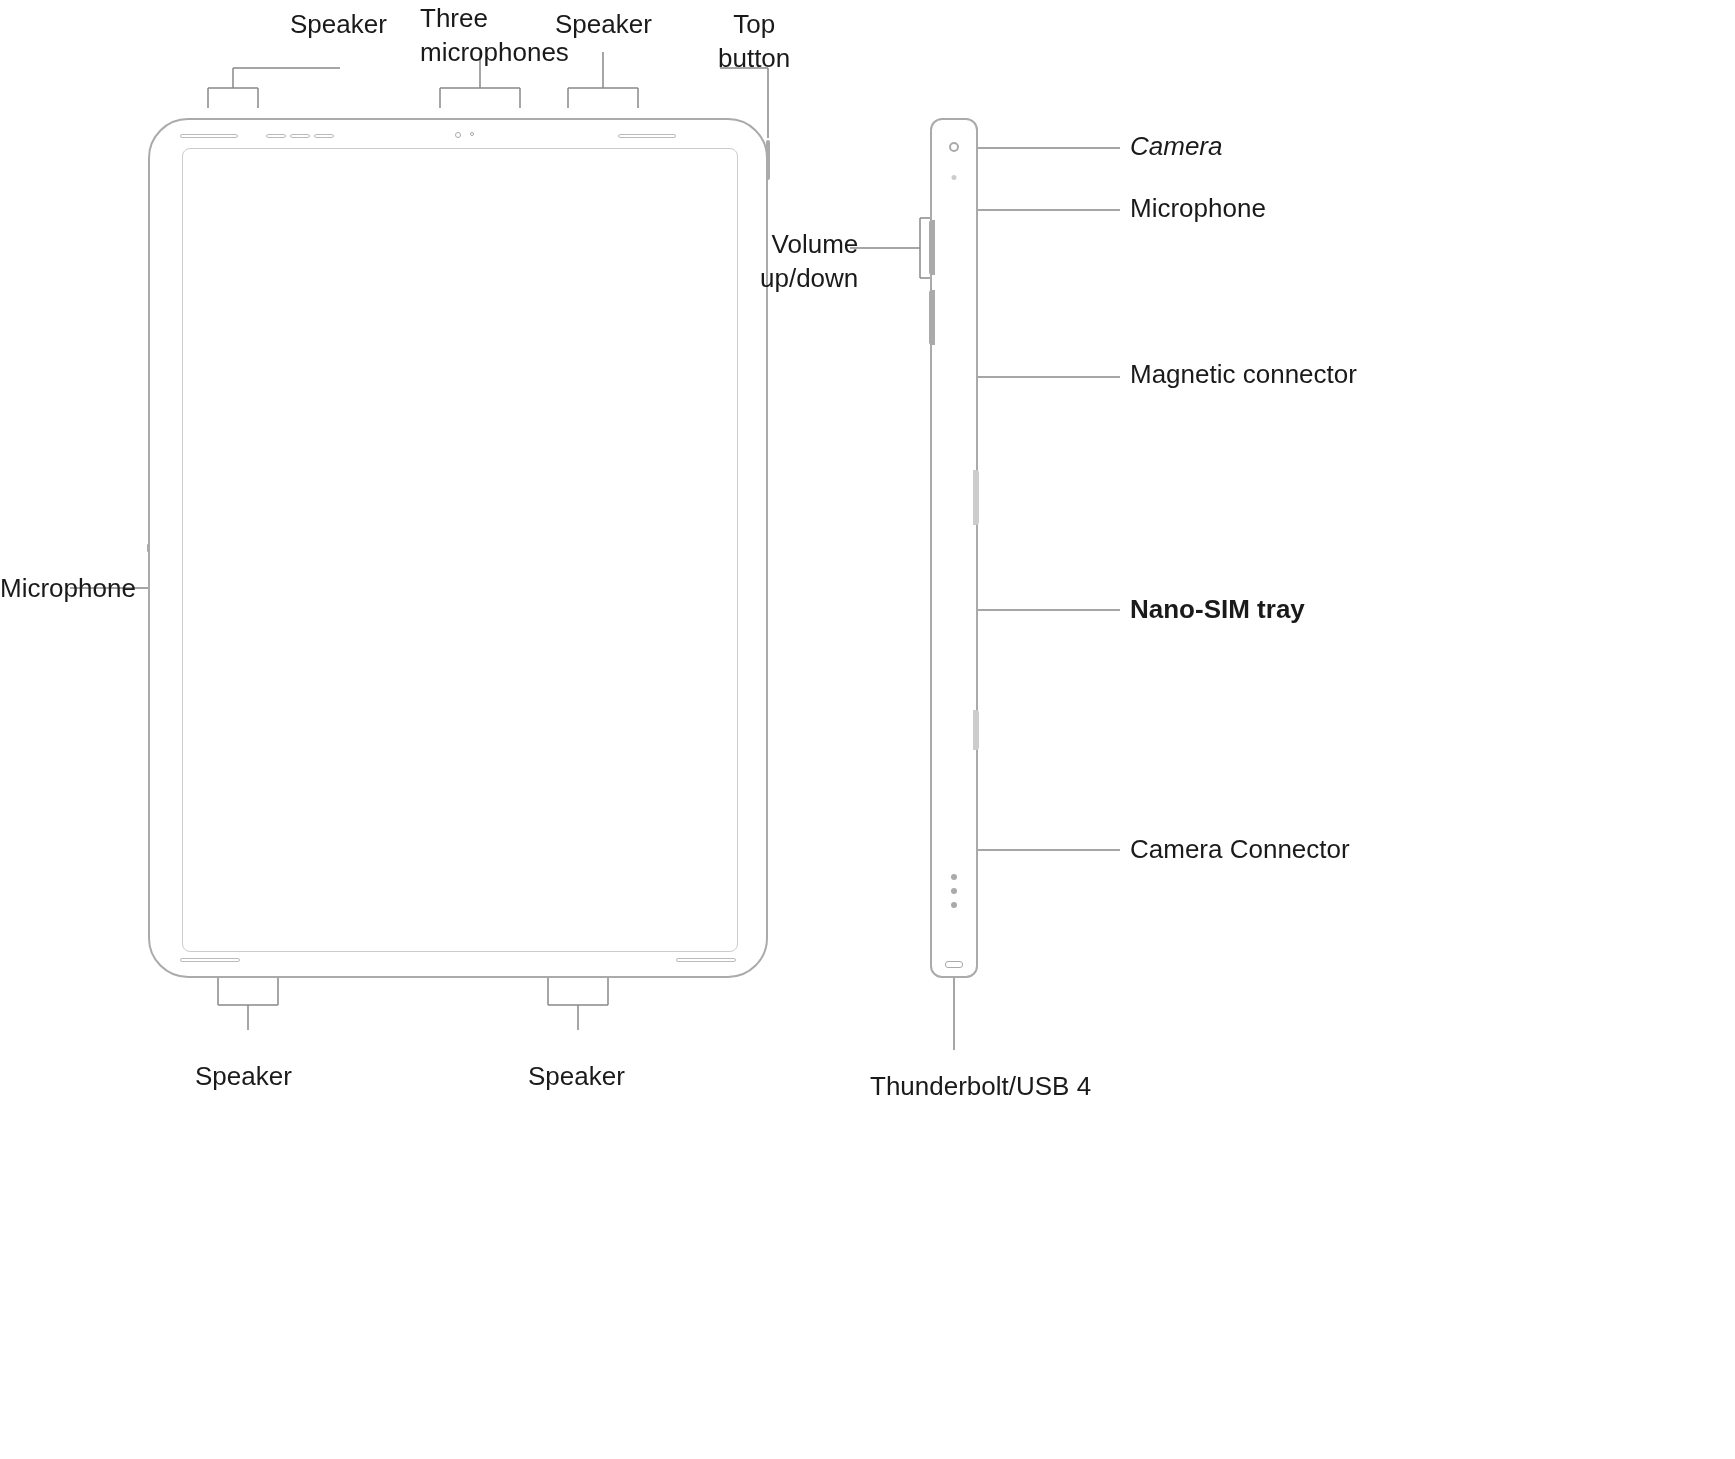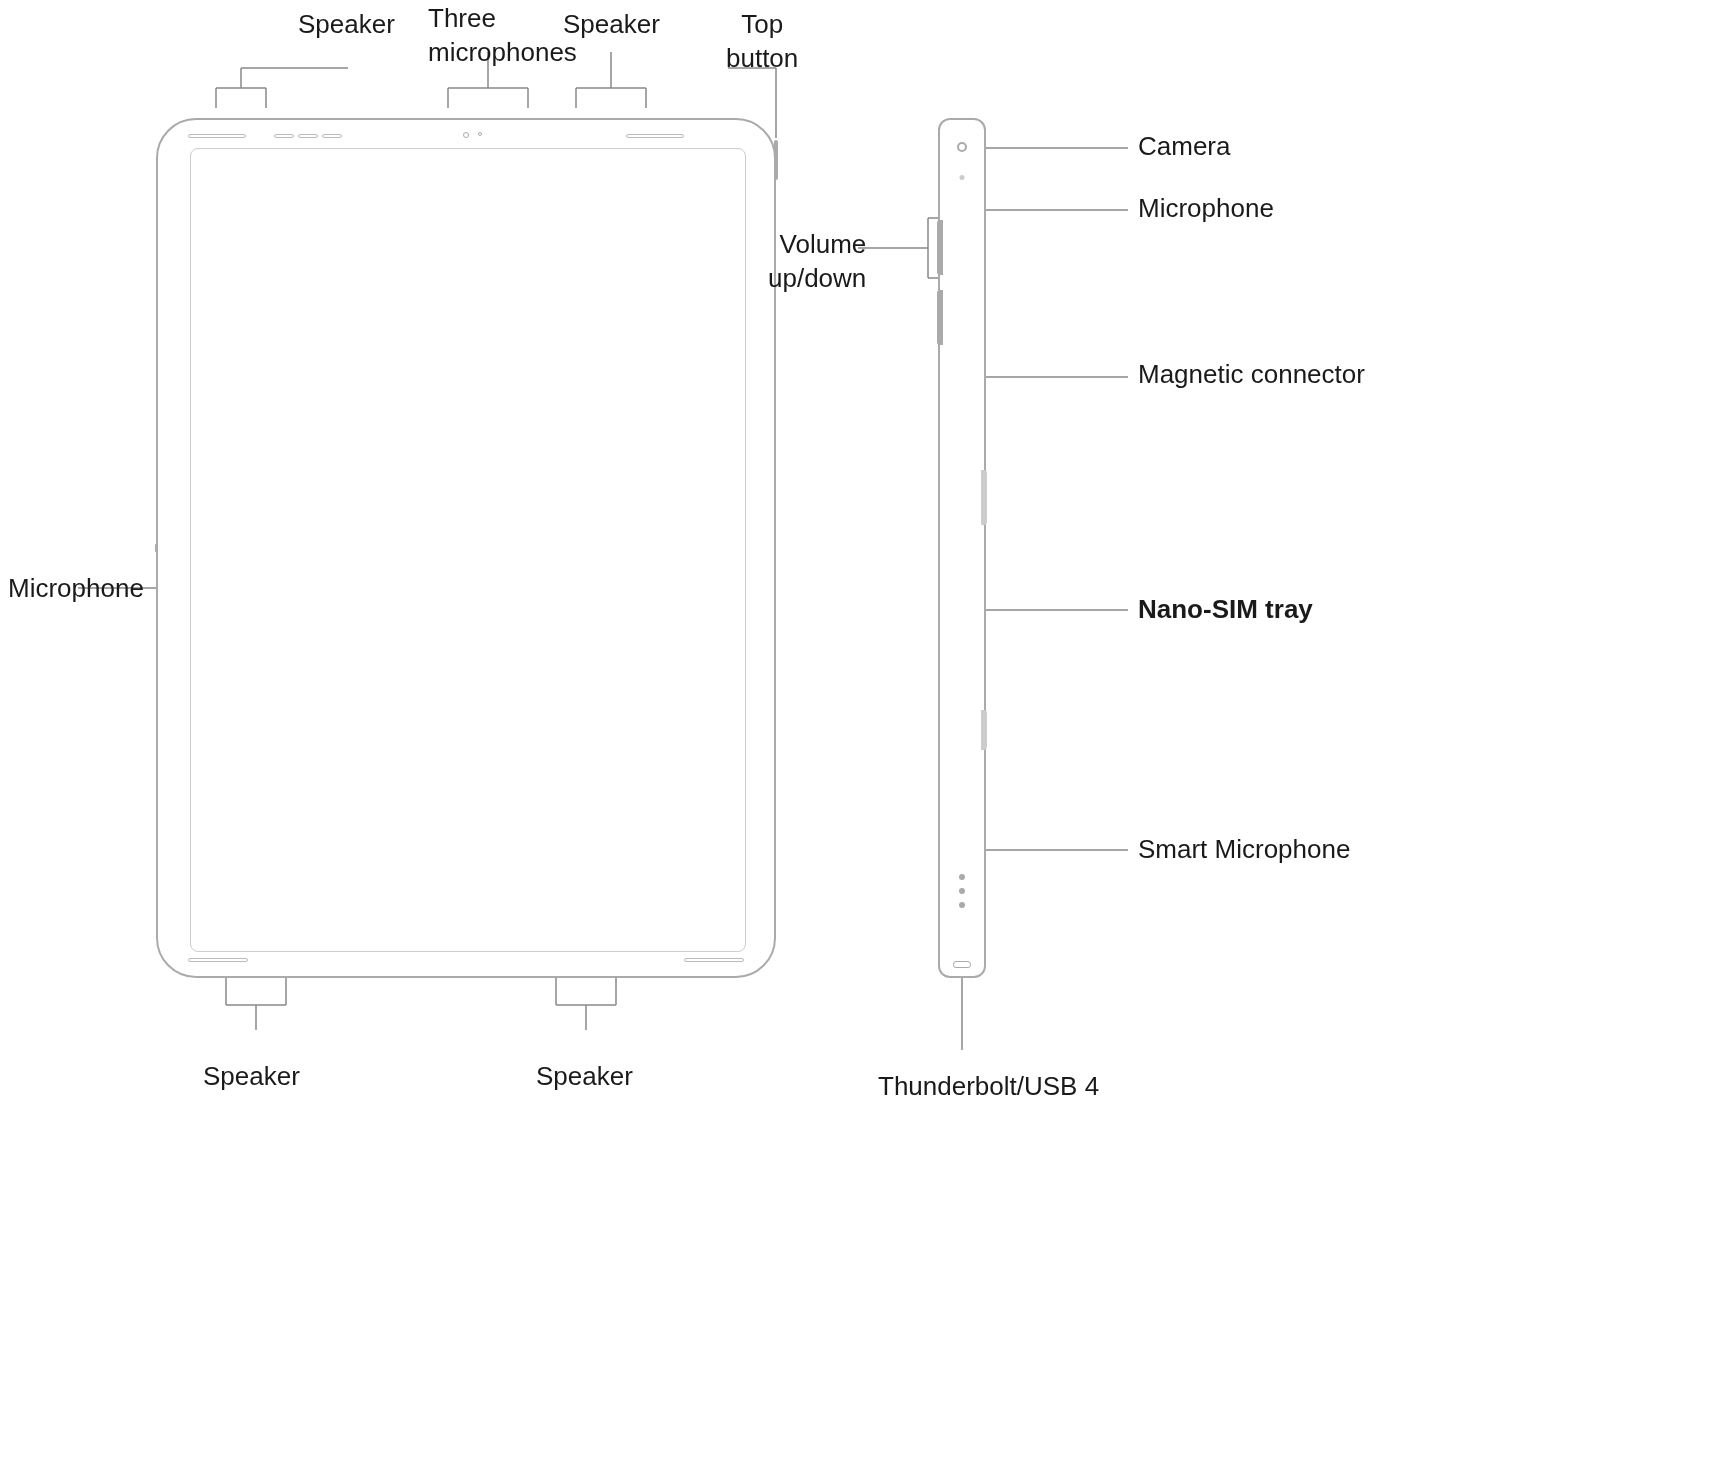--- a/index.html
+++ b/index.html
@@ -7,21 +7,21 @@
       background: #ffffff;
       width: 1735px;
       height: 1459px;
       position: relative;
       overflow: hidden;
       font-family: -apple-system, 'Helvetica Neue', Arial, sans-serif;
     }
 
     .diagram-container {
       position: absolute;
-      top: 0; left: 8px;
+      top: 0; left: 0;
       width: 1416px;
       height: 1459px;
       padding-left: 44px;
     }
 
     
     .label {
       position: absolute;
       font-size: 26px;
       color: #1a1a1a;
@@ -275,21 +275,21 @@
   <div class="label" style="left:290px; top:8px; text-align:center;">Speaker</div>
   <div class="label" style="left:420px; top:2px; text-align:left;">Three<br>microphones</div>
   <div class="label" style="left:555px; top:8px; text-align:center;">Speaker</div>
   <div class="label" style="left:690px; top:8px; text-align:center;margin-left:28px;">Top<br>button</div>
 
   <div class="label" style="left:0px; top:572px;">Microphone</div>
 
   <div class="label" style="left:195px; top:1060px; text-align:center;">Speaker</div>
   <div class="label" style="left:528px; top:1060px; text-align:center;">Speaker</div>
 
-  <div class="label" style="left:1130px; top:130px;">Camera</div>
+  <div class="label" style="left:1130px; top:130px;font-style:italic;">Camera</div>
   <div class="label" style="left:1130px; top:192px;">Microphone</div>
   <div class="label" style="left:760px; top:228px; text-align:right; white-space:pre-line;">Volume<br>up/down</div>
   <div class="label" style="left:1130px; top:358px;">Magnetic connector</div>
   <div class="label" style="left:1130px; top:593px;font-weight:bold;">Nano-SIM tray</div>
-  <div class="label" style="left:1130px; top:833px;">Smart Microphone</div>
+  <div class="label" style="left:1130px; top:833px;">Camera Connector</div>
   <div class="label" style="left:870px; top:1070px; text-align:left;">Thunderbolt/USB 4</div>
 
 </div>
 
 </body></html>

